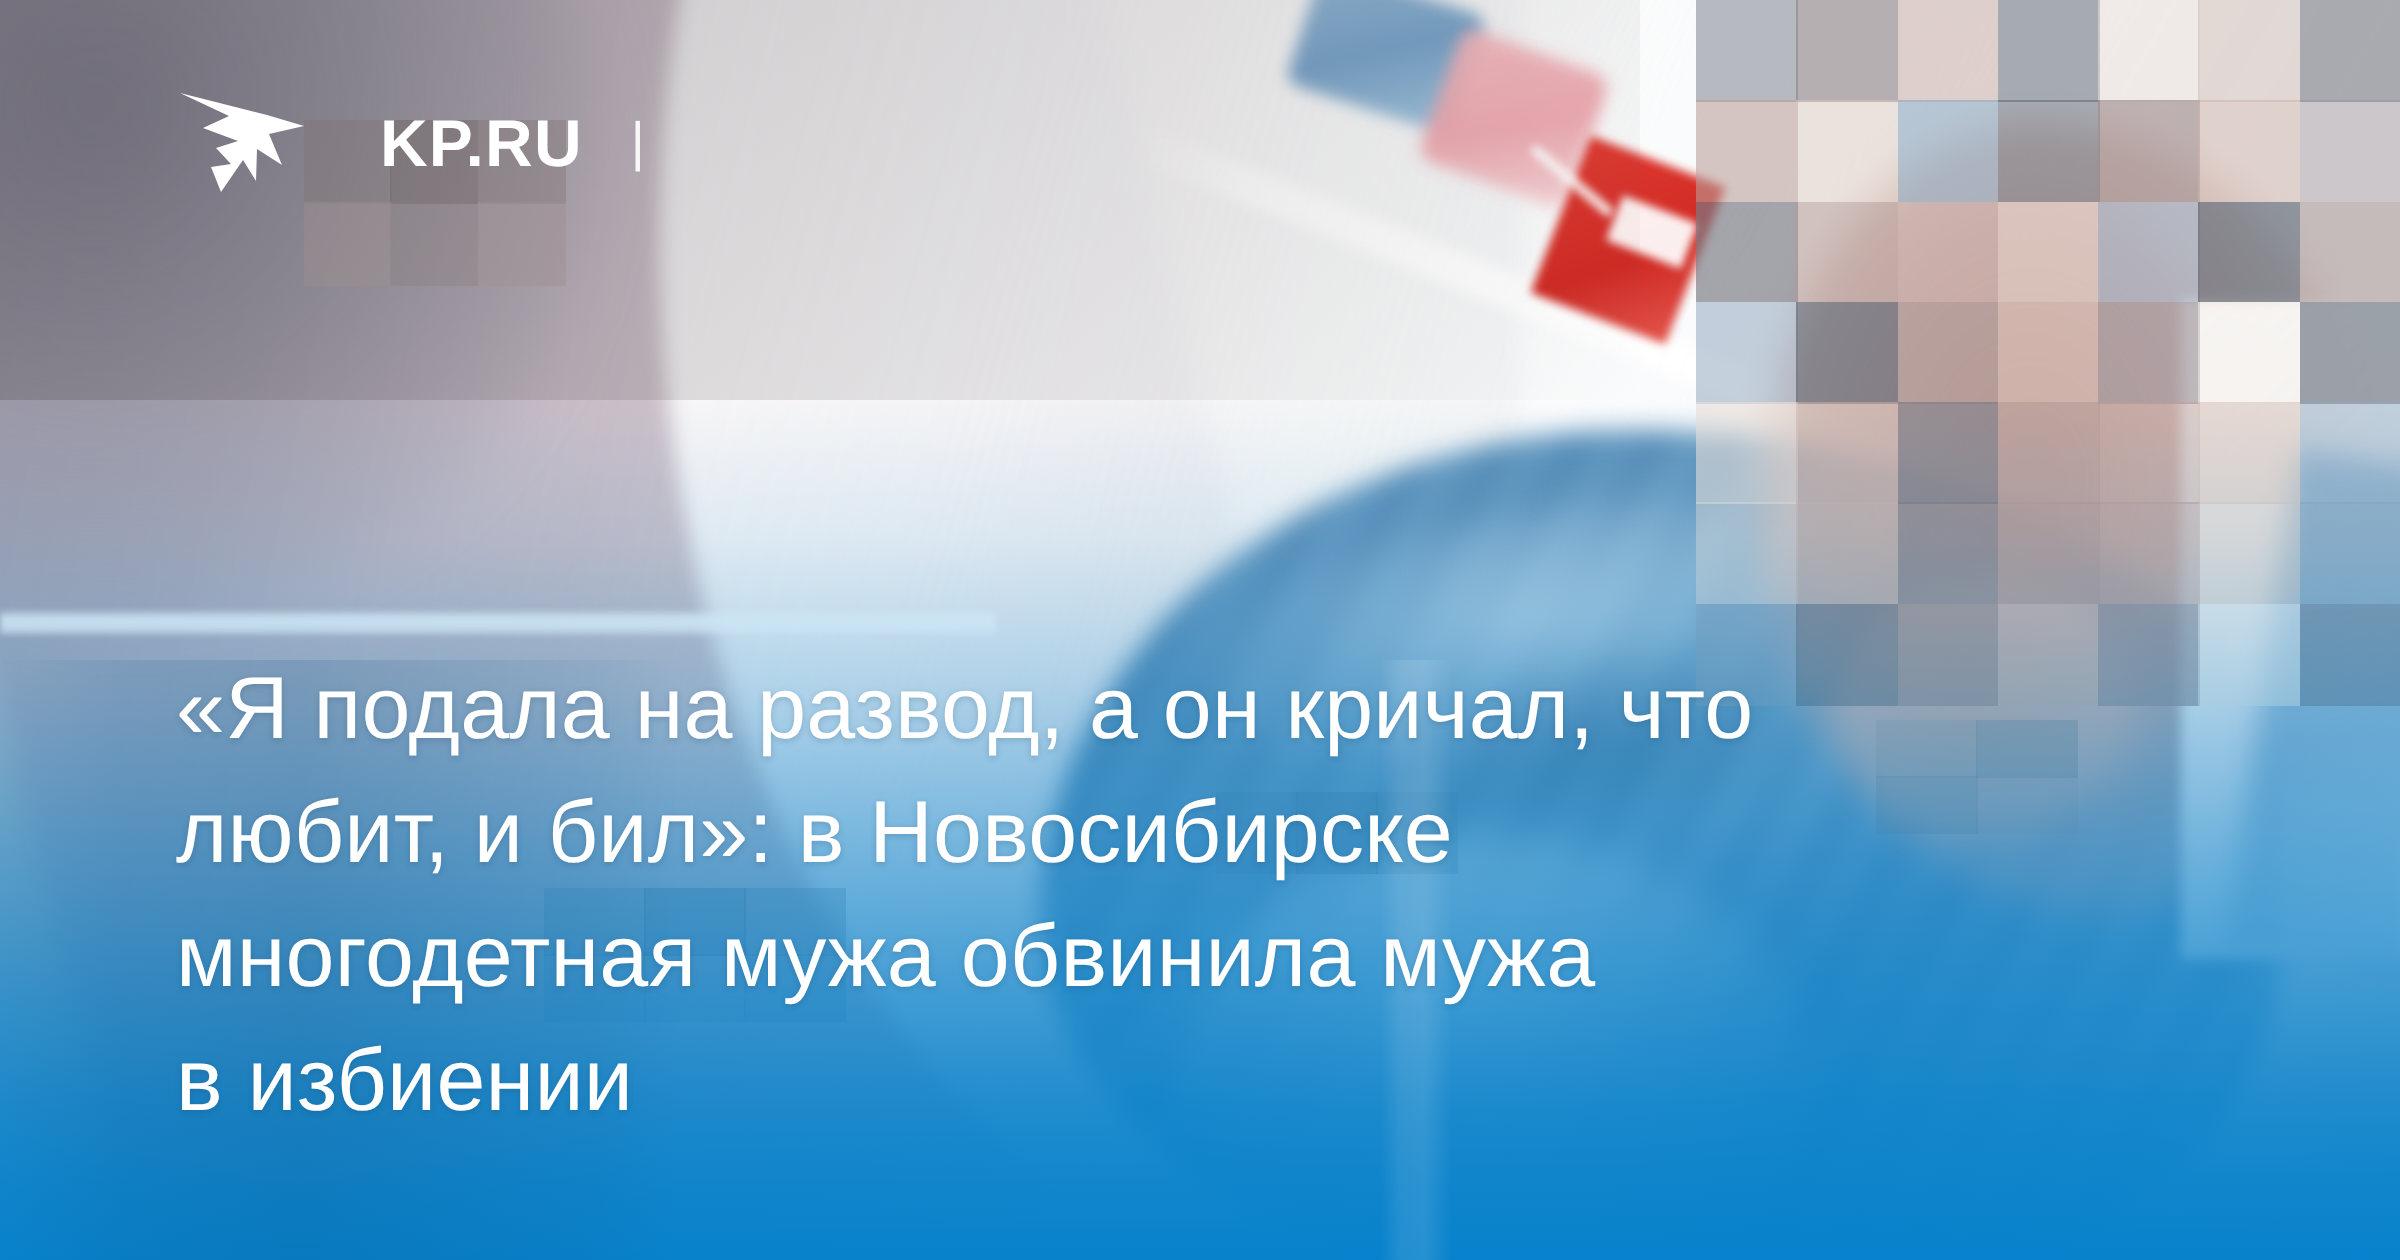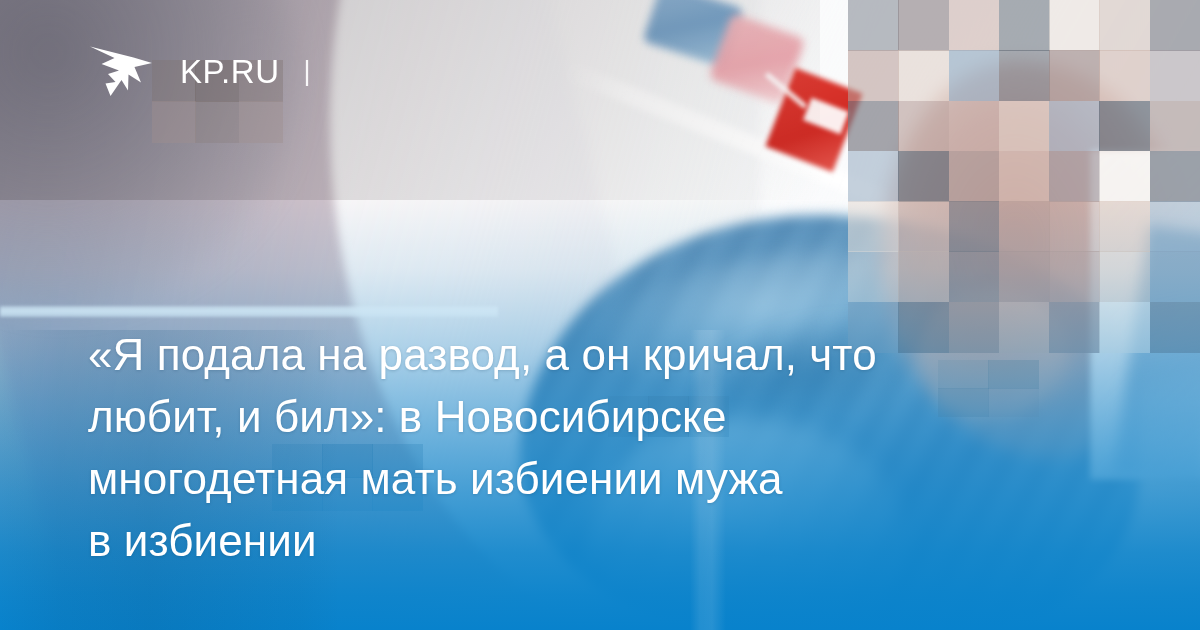--- a/index.html
+++ b/index.html
@@ -405,24 +405,24 @@
     height: 66px;
     z-index: 10;
   }
   .logo-bird {
     width: 66px;
     height: 62px;
     flex: 0 0 auto;
     display: block;
   }
   .brand {
-    margin-left: 26px;
+    margin-left: 36px;
     color: #ffffff;
     font-size: 33px;
-    font-weight: 400;
+    font-weight: 700;
     letter-spacing: 0.6px;
     line-height: 1;
     white-space: nowrap;
   }
   .divider {
     margin: 0 22px 0 24px;
     color: rgba(255,255,255,0.92);
     font-size: 27px;
     font-weight: 400;
     line-height: 1;
@@ -569,16 +569,16 @@
   <div class="header">
     <svg class="logo-bird" viewBox="0 0 66 62" aria-hidden="true">
       <path fill="#ffffff" d="M2.0 6.5 L26.5 18.0 L13.5 24.0 L31.0 30.5 L20.0 34.0 L27.5 42.0 L17.5 43.5 L22.5 56.0 L33.5 40.0 L40.0 50.5 L40.5 34.5 L53.0 42.5 L46.5 27.0 L64.0 23.0 L45.5 17.5 Z"></path>
     </svg>
     <span class="brand">KP.RU</span>
     <span class="divider">|</span>
   </div>
 
   <div class="headline">«Я подала на развод, а он кричал, что
 любит, и бил»: в Новосибирске
-многодетная мать избиении мужа
+многодетная мужа обвинила мужа
 в избиении</div>
 
 </div>
 
 </body></html>

